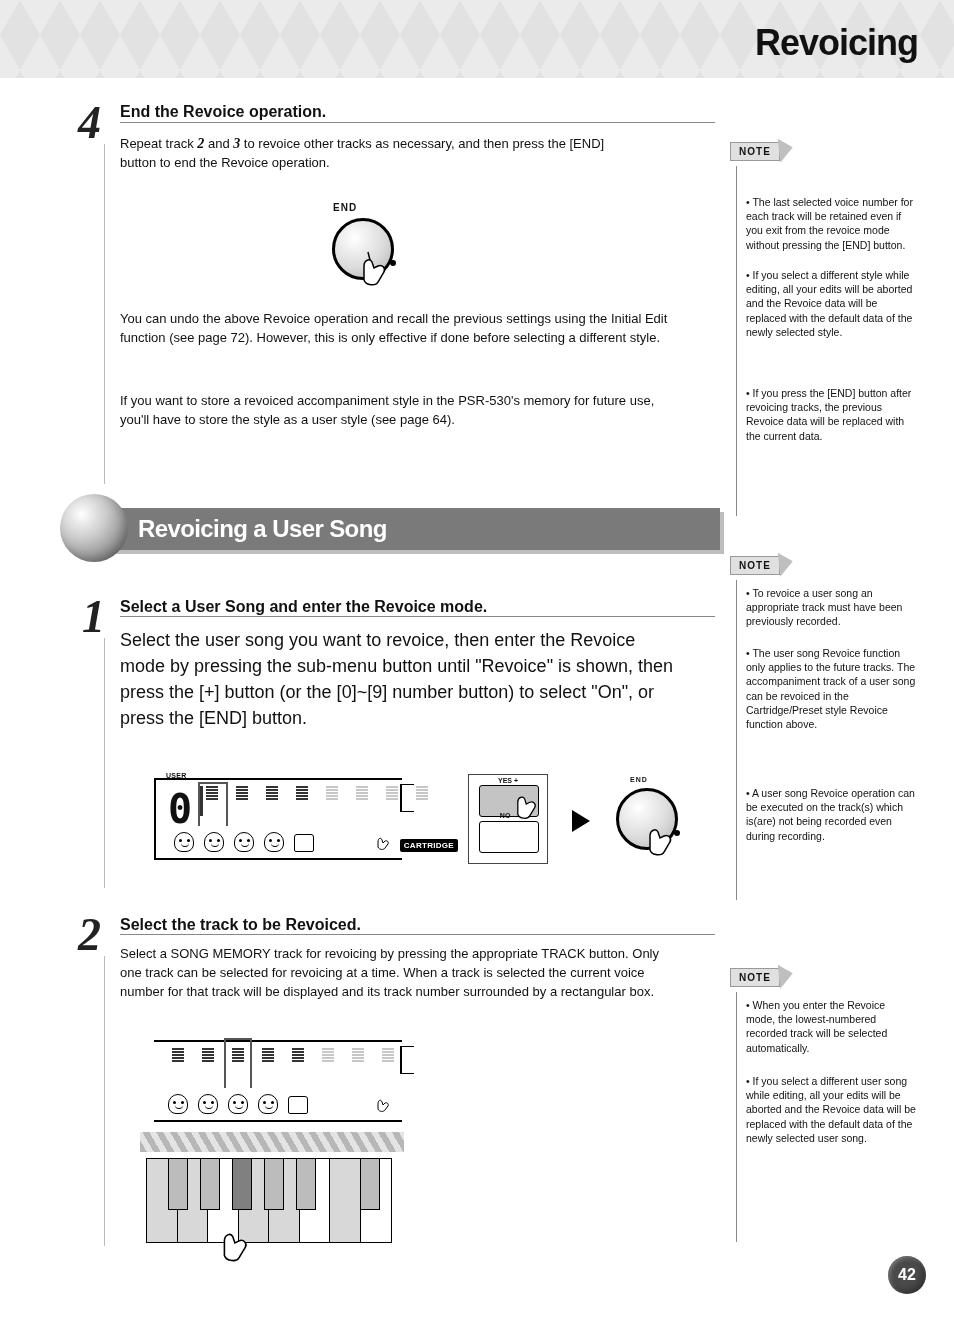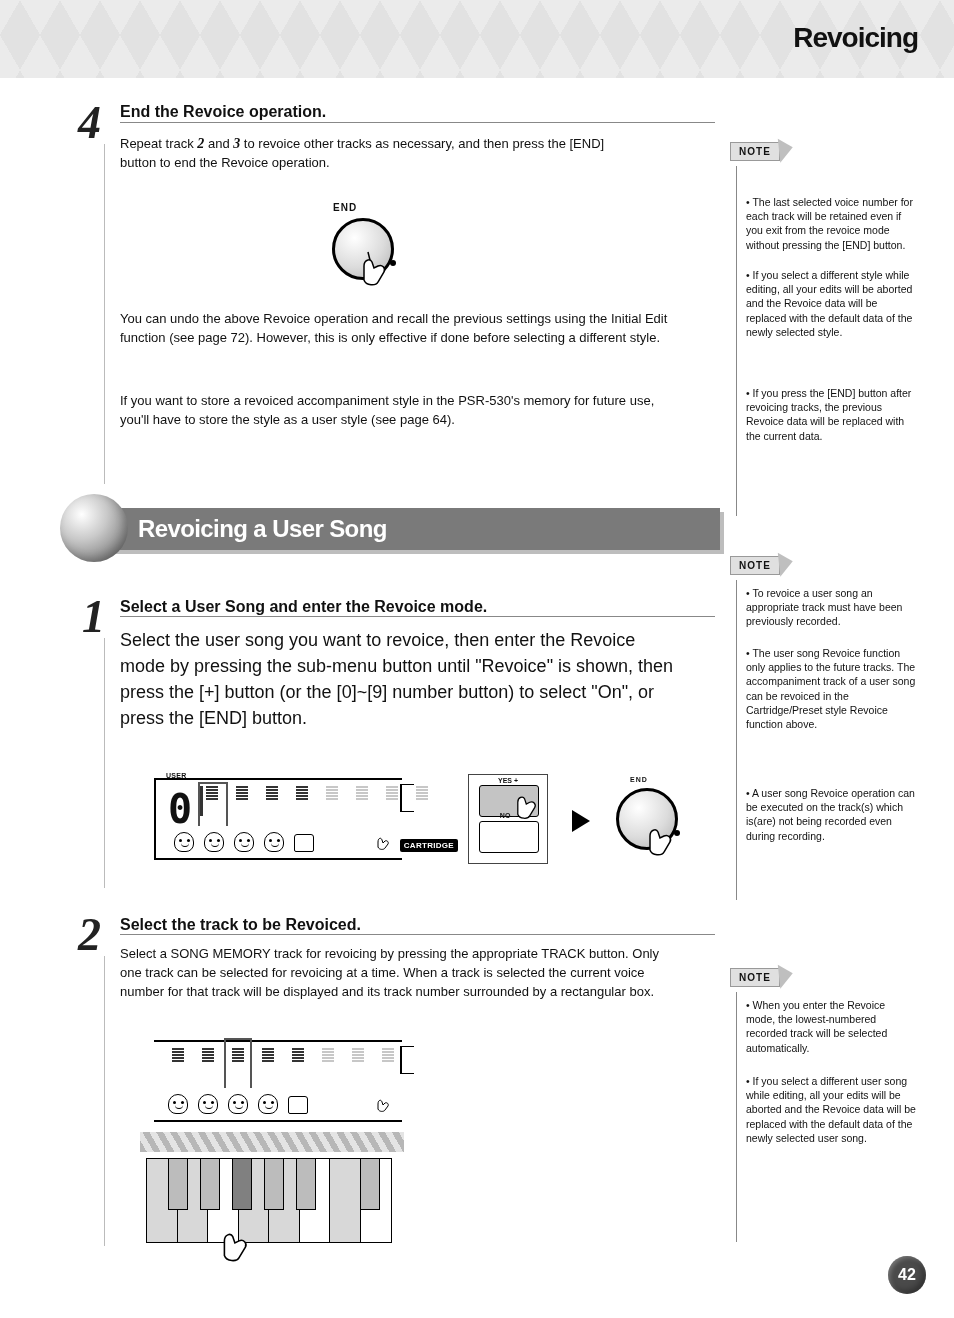--- a/index.html
+++ b/index.html
@@ -11,21 +11,21 @@
   .header-pattern {
     position: absolute; inset: 0;
     background-image:
       linear-gradient(60deg, rgba(255,255,255,0.5) 25%, transparent 25%),
       linear-gradient(-60deg, rgba(255,255,255,0.5) 25%, transparent 25%),
       linear-gradient(60deg, transparent 75%, rgba(255,255,255,0.5) 75%),
       linear-gradient(-60deg, transparent 75%, rgba(255,255,255,0.5) 75%);
     background-size: 40px 70px;
     opacity: 0.6;
   }
-  .header-title { position: absolute; right: 36px; top: 22px; font-family: "Arial Black", Arial, sans-serif; font-weight: 900; font-size: 28px; letter-spacing: -1px; font-stretch: condensed; }
+  .header-title { position: absolute; right: 36px; top: 22px; font-family: "Arial Black", Arial, sans-serif; font-weight: 900; font-size: 36px; letter-spacing: -1px; font-stretch: condensed; }
 
   
   .step-num { position: absolute; font-family: Georgia, 'Times New Roman', serif; font-style: italic; font-weight: 700; font-size: 46px; color: #222; }
   .step-rule { position: absolute; border-bottom: 1px solid #888; }
 
   .content-area { position: absolute; left: 0; right: 0; top: 78px; bottom: 0; }
 
   .step-vert { position: absolute; border-left: 1px solid #bbb; }
 
   

